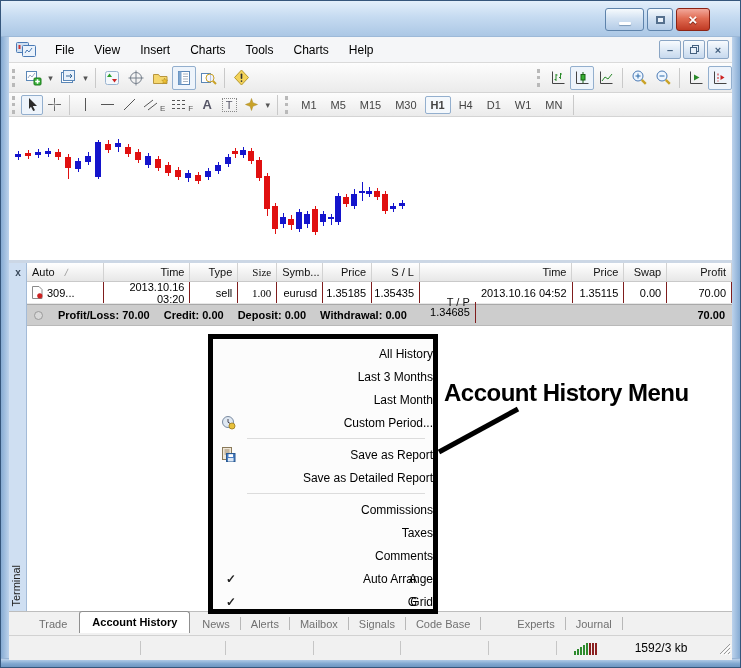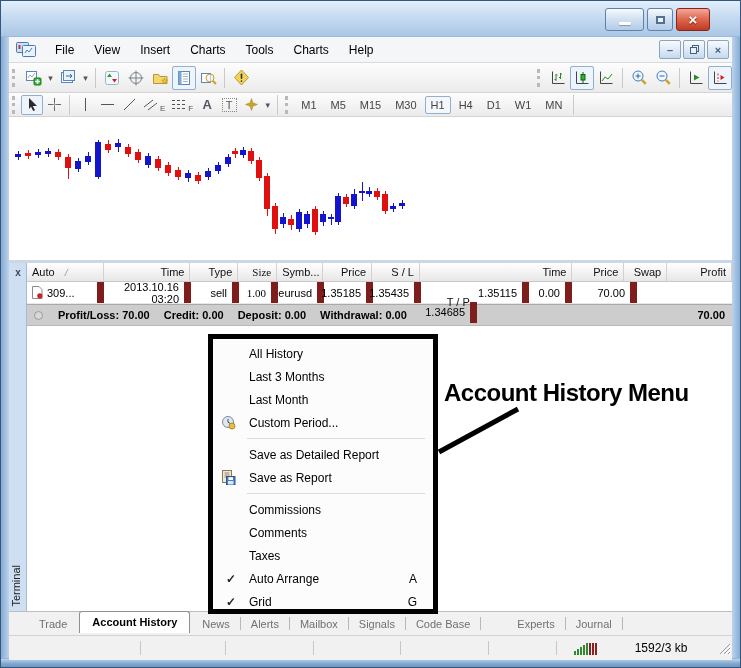--- a/index.html
+++ b/index.html
@@ -38,39 +38,39 @@
   .tb2{top:92px;height:24px;font-size:11px;color:#555;}
   .grip{width:5px;height:18px;border-left:3px dotted #b9b9b9;margin:0 4px 0 3px;}
   .tsep{width:1px;height:20px;background:#c9c9c9;margin:0 4px;}
   .tbtn{display:flex;align-items:center;justify-content:center;min-width:24px;height:24px;border:1px solid transparent;
     border-radius:2px;padding:0 2px;gap:4px;}
   .tb2 .tbtn{height:20px;min-width:22px;}
   .pressed{background:#eef4fb;border-color:#93afce;}
   .caretbtn{width:11px;height:24px;display:flex;align-items:center;justify-content:center;color:#555;font-size:9px;}
   .tblabel{font-size:12px;color:#000;white-space:nowrap;}
   .tfbtn{padding:2px 5px;margin:0 1px;color:#444;font-size:11px;border:1px solid transparent;border-radius:2px;}
-  .tfbtn.active{background:#f4f8fc;border-color:#93afce;}
+  .tfbtn.active{background:#f4f8fc;border-color:#93afce;font-weight:bold;}
   .subletter{position:relative;top:4px;font-size:8px;font-style:normal;color:#555;margin-left:-2px;}
   .rightgroup{margin-left:auto;display:flex;align-items:center;}
   
   .chart{position:absolute;left:8px;right:8px;top:116px;height:143px;background:#fff;overflow:hidden;}
   
   .splitter{position:absolute;left:8px;right:8px;top:259px;height:3px;background:#ccd7e5;}
   
   .terminal{position:absolute;left:8px;right:8px;top:262px;height:348px;background:#fff;}
   .tstrip{position:absolute;left:0;top:0;width:18px;height:100%;background:#cfdff2;border-right:1px solid #a3bbd8;}
   .tclose{position:absolute;left:2px;top:2px;width:14px;height:14px;color:#3a4a5c;font-size:10px;font-weight:bold;
     display:flex;align-items:center;justify-content:center;}
   .tsidelabel{position:absolute;left:1px;bottom:4px;writing-mode:vertical-rl;transform:rotate(180deg);
     font-size:11px;color:#222;}
   .ttable{position:absolute;left:18px;right:0;top:0;}
   .thead{display:flex;height:19px;background:linear-gradient(#ffffff,#e7e7e7);border-bottom:1px solid #c9c9c9;}
   .th{font-size:11px;color:#111;display:flex;align-items:center;padding:0 5px;border-right:1px solid #d2d2d2;}
   .trow{display:flex;height:22px;border-bottom:1px solid #e8e8e8;align-items:center;}
-  .td{font-size:11px;color:#000;display:flex;align-items:center;padding:0 5px;border-right:7px solid #7f1d1d;height:100%;}
+  .td{font-size:11px;color:#000;display:flex;align-items:center;padding:0 5px;border-right:1px solid #7f1d1d;height:100%;}
   .ra{justify-content:flex-end;text-align:right;}
   .c0{width:77px;} .c1{width:87px;} .c2{width:48px;} .c3{width:39px;font-family:Liberation Serif, serif;} .c4{width:46px;} .c5{width:49px;}
   .c6{width:48px;} .c7{width:56px;margin-top:39px;} .c8{width:97px;} .c9{width:52px;} .c10{width:43px;} .c11{width:65px;}
   .sortmark{color:#9a9a9a;margin-left:10px;font-size:10px;transform:skewX(-12deg);}
   .tsummary{display:flex;height:22px;background:#cdcdcd;border-top:1px solid #a9a9a9;border-bottom:1px solid #b9b9b9;
     align-items:center;font-size:11px;font-weight:bold;color:#000;padding-left:6px;gap:14px;}
   .tsummary .total{margin-left:auto;padding-right:7px;}
   
   .tabrow{position:absolute;left:8px;right:8px;top:610px;height:24px;background:#f1f1f1;border-top:1px solid #bdbdbd;
     display:flex;align-items:center;font-size:11px;color:#707070;padding-left:22px;}
@@ -81,21 +81,21 @@
   
   .statusbar{position:absolute;left:8px;right:8px;top:634px;height:25px;background:#f1f1f1;border-top:1px solid #d2d2d2;}
   .ssep{position:absolute;top:5px;width:1px;height:14px;background:#c6c6c6;}
   .conn{position:absolute;left:565px;top:5px;display:flex;align-items:flex-end;gap:1px;height:14px;}
   .conn i{display:block;width:2px;}
   .traffic{position:absolute;left:612px;top:5px;width:80px;text-align:center;font-size:12px;color:#000;}
   .gripr{position:absolute;right:1px;bottom:1px;}
   
   .ctxmenu{position:absolute;left:207px;top:333px;width:230px;height:280px;border:5px solid #000;background:#fcfcfc;
     padding-top:3px;z-index:5;}
-  .mi{position:relative;height:23px;display:flex;align-items:center;padding-left:36px;font-size:12px;color:#000;}
+  .mi{position:relative;height:23px;display:flex;align-items:center;padding-left:36px;font-size:12px;color:#000;justify-content:flex-end;}
   .mi .shortcut{position:absolute;right:16px;color:#000;}
   .mi .check{position:absolute;left:13px;font-size:12px;font-weight:bold;color:#222;}
   .mi .micon{position:absolute;left:8px;display:inline-flex;}
   .misep{border-top:1px solid #dcdcdc;margin:4px 8px 4px 34px;}
   
   .annotation{position:absolute;left:443px;top:378px;font-size:24px;font-weight:bold;color:#000;
     letter-spacing:-0.5px;white-space:nowrap;z-index:6;}
   .arrowsvg{position:absolute;left:428px;top:401px;z-index:6;}
 </style>
 </head>
@@ -451,20 +451,21 @@
             </svg>
           <span>309...</span>
         </div>
         <div class="td c1 ra">2013.10.16 03:20</div>
         <div class="td c2 ra">sell</div>
         <div class="td c3 ra">1.00</div>
         <div class="td c4 ra">eurusd</div>
         <div class="td c5 ra">1.35185</div>
         <div class="td c6 ra">1.35435</div>
         <div class="td c7 ra">1.34685</div>
+        <div class="td c8 ra">2013.10.16 04:52</div>
         <div class="td c9 ra">1.35115</div>
         <div class="td c10 ra">0.00</div>
         <div class="td c11 ra">70.00</div>
       </div>
       <div class="tsummary">
         <svg width="11" height="11">
             <circle cx="5.5" cy="5.5" r="4" fill="#d8d8d8" stroke="#9a9a9a"></circle>
           </svg>
         <span>Profit/Loss: 70.00</span>
         <span>Credit: 0.00</span>
@@ -535,43 +536,43 @@
         <svg width="15" height="15">
             <circle cx="7" cy="7" r="5.5" fill="#dfe8f2" stroke="#7a8aa0"></circle>
             <path d="M7 4v3.2l2.2 1.3" stroke="#445" fill="none"></path>
             <circle cx="11" cy="11" r="3" fill="#e8c13a" stroke="#a8882a"></circle>
           </svg>
       </span>
       <span>Custom Period...</span>
     </div>
     <div class="misep"></div>
     <div class="mi">
-        <span>Save as Detailed Report</span>
-      </div>
-    <div class="mi">
       <span class="micon">
         <svg width="15" height="15">
             <rect x="1.5" y="0.5" width="9" height="12" fill="#efe7d8" stroke="#8a7a5a"></rect>
             <path d="M3.5 3h5M3.5 5h5M3.5 7h3" stroke="#99876a"></path>
             <rect x="5.5" y="6.5" width="8.5" height="8" fill="#4a7ec2" stroke="#2a5a92"></rect>
             <rect x="7.5" y="7.2" width="4.5" height="2.8" fill="#fff"></rect>
             <rect x="7" y="11" width="5.5" height="3.5" fill="#dce8f5"></rect>
           </svg>
       </span>
       <span>Save as Report</span>
     </div>
+    <div class="mi">
+        <span>Save as Detailed Report</span>
+      </div>
     <div class="misep"></div>
     <div class="mi">
         <span>Commissions</span>
       </div>
     <div class="mi">
+        <span>Taxes</span>
+      </div>
+    <div class="mi">
         <span>Comments</span>
-      </div>
-    <div class="mi">
-        <span>Taxes</span>
       </div>
     <div class="mi">
       <span class="check">✓</span>
       <span>Auto Arrange</span>
       <span class="shortcut">A</span>
     </div>
     <div class="mi">
       <span class="check">✓</span>
       <span>Grid</span>
       <span class="shortcut">G</span>

